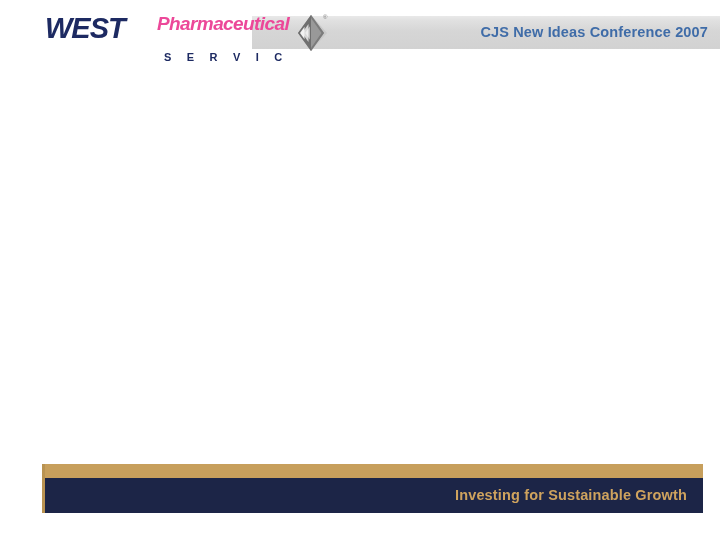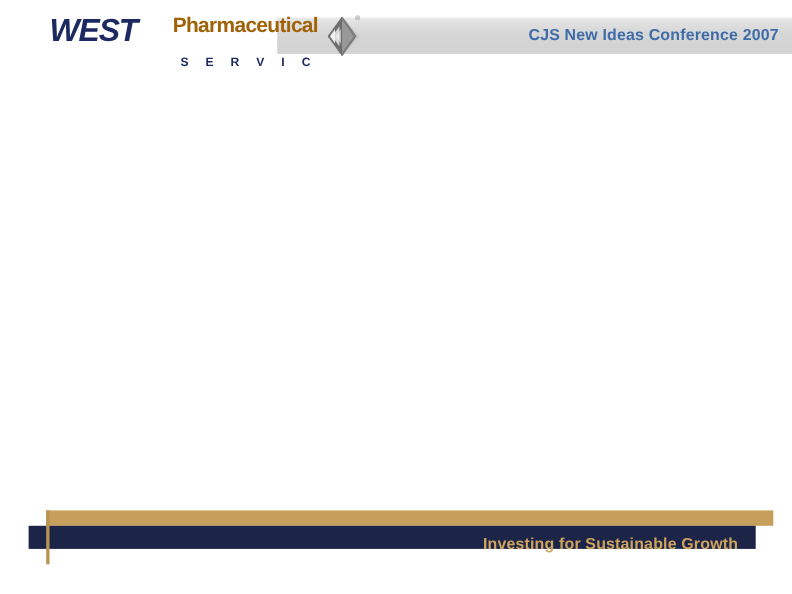--- a/index.html
+++ b/index.html
@@ -76,21 +76,22 @@
     font-family: "Liberation Sans", sans-serif;
     line-height: 30px;
   }
 
   .logo-pharma {
     position: absolute;
     left: 112px;
     top: 2px;
     font-size: 19px;
     font-weight: bold;
-    color: #a16207;
+    font-style: italic;
+    color: #ec4899;
     letter-spacing: -0.6px;
     line-height: 20px;
     font-family: "Liberation Sans", sans-serif;
   }
 
   .logo-services {
     position: absolute;
     left: 119px;
     top: 23px;
     font-size: 11px;
@@ -134,24 +135,24 @@
     position: absolute;
     left: 42px;
     top: 464px;
     width: 661px;
     height: 14px;
     background: #c79f5c;
   }
 
   .footer-navy {
     position: absolute;
-    left: 26px;
+    left: 42px;
     top: 478px;
     width: 661px;
-    height: 21px;
+    height: 35px;
     background: #1c2547;
   }
 
   .footer-left-edge {
     position: absolute;
     left: 42px;
     top: 464px;
     width: 3px;
     height: 49px;
     background: #b99352;

